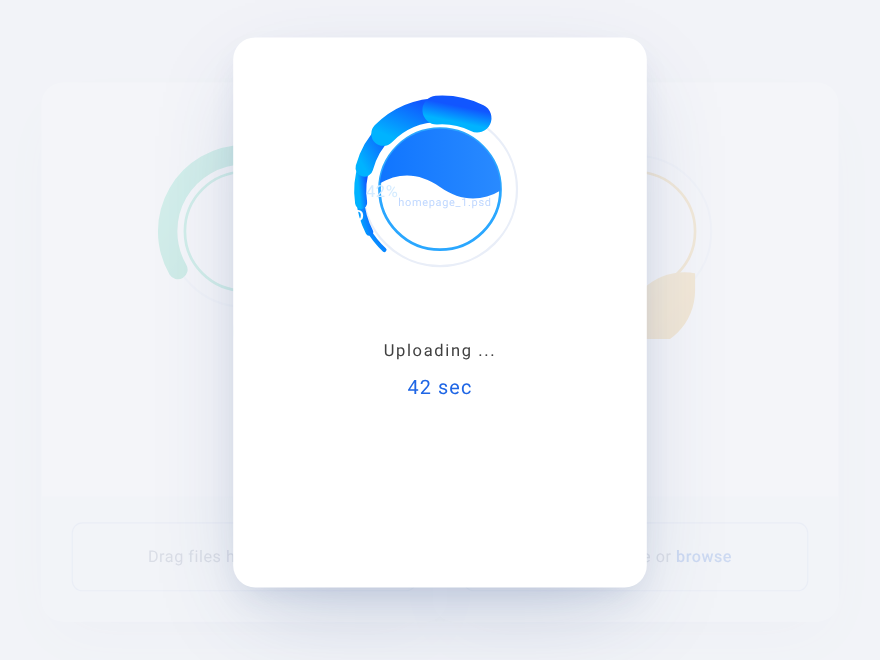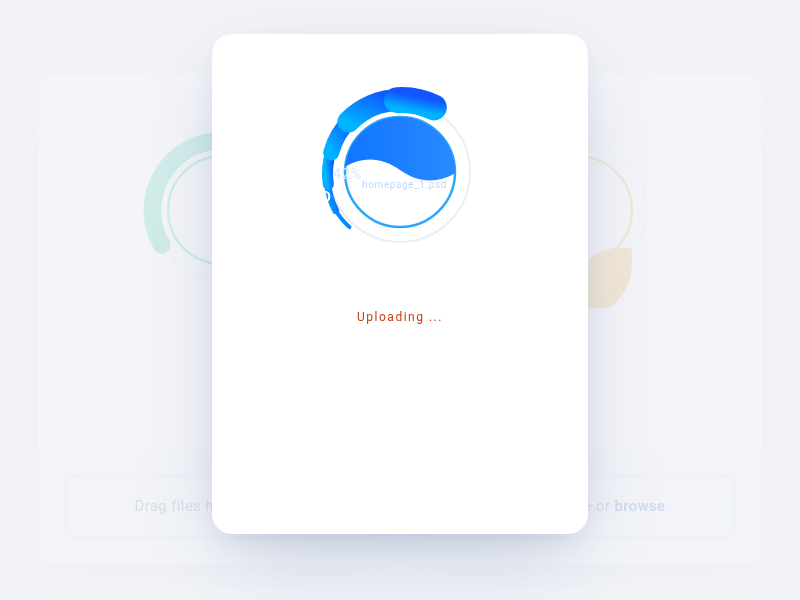--- a/index.html
+++ b/index.html
@@ -46,22 +46,22 @@
   .dropzone .browse {
     color: #1f66e5;
     font-weight: 500;
   }
 
   .status {
     text-align: center;
     margin-top: 38px;
   }
   .status .label {
-    color: #c2410c;
-    font-size: 12px;
+    color: #404040;
+    font-size: 15px;
     letter-spacing: 1.5px;
   }
   .status .time {
     color: #1f66e5;
     font-size: 18px;
     letter-spacing: 1px;
     margin-top: 14px;
   }
 
   
@@ -233,16 +233,17 @@
       </svg>
       <div class="labels">
         <div class="ftype">PSD</div>
         <div class="pct">42%</div>
         <div class="fname">homepage_1.psd</div>
       </div>
     </div>
 
     <div class="status">
       <div class="label">Uploading ...</div>
+      <div class="time">42 sec</div>
     </div>
   </div>
 
 </div>
 
 </body></html>

